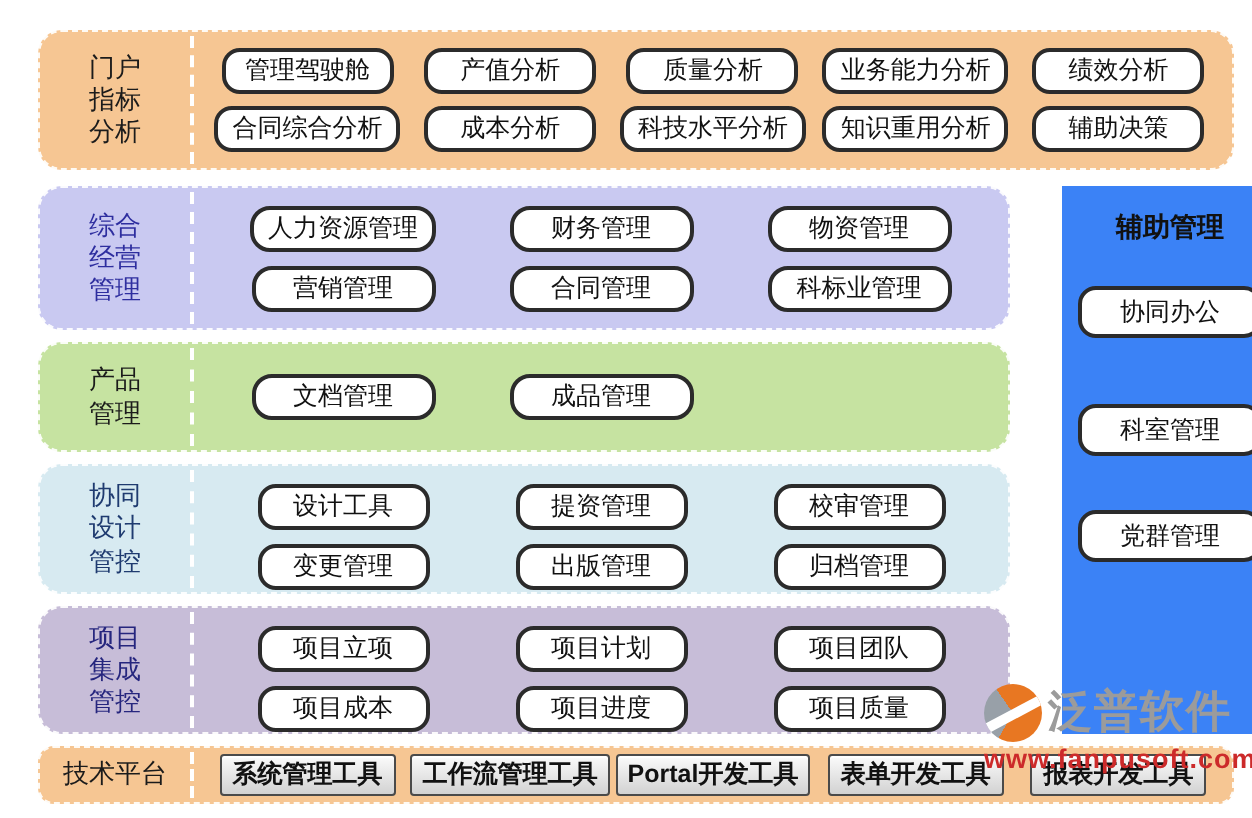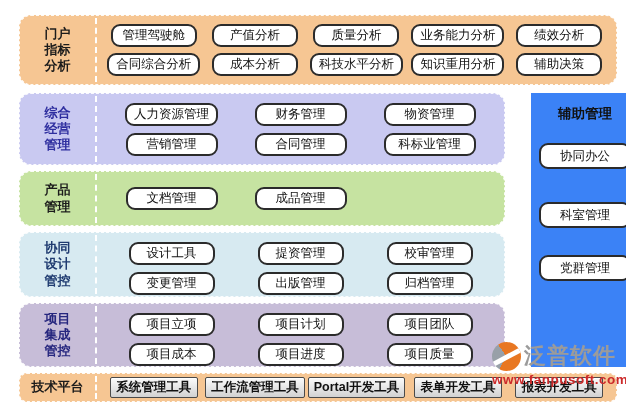--- a/index.html
+++ b/index.html
@@ -6,38 +6,38 @@
   *{box-sizing:border-box;font-family:"Liberation Sans","DejaVu Sans",sans-serif;}
   #stage{position:relative;width:626px;height:409px;background:#ffffff;overflow:hidden;}
 
   .band{
     position:absolute;left:19px;display:flex;align-items:stretch;
     border-radius:12px;border:1px dashed rgba(255,255,255,.9);
   }
   .band-label{
     width:75px;flex:0 0 75px;display:flex;flex-direction:column;
     align-items:center;justify-content:center;
-    font-weight:700;font-size:13px;line-height:1.25;color:#1b1b1b;
+    font-weight:400;font-size:13px;line-height:1.25;color:#1b1b1b;
   }
   .band-divider{
     flex:0 0 0px;border-left:2px dashed #ffffff;margin:2px 0;
   }
   .band-buttons{
     flex:1 1 auto;display:grid;align-items:center;justify-items:center;
   }
   .cols-5{grid-template-columns:repeat(5,1fr);}
   .cols-3{grid-template-columns:repeat(3,1fr);}
 
   .pill{
     background:#ffffff;border:2px solid #2b2b2b;border-radius:9px;
     min-width:86px;height:23px;padding:0 7px;
     display:flex;align-items:center;justify-content:center;
     font-size:12.5px;color:#111;cursor:pointer;white-space:nowrap;
   }
-  .pill.wide{min-width:92px;}
+  .pill.wide{min-width:92px;border-radius:10px;}
 
   .tool{
     background:linear-gradient(#fbfbfb,#d2d2d2);
     border:1px solid #4a4a4a;border-radius:2px;
     min-width:88px;height:21px;padding:0 5px;
     display:flex;align-items:center;justify-content:center;
     font-size:12.5px;font-weight:600;color:#111;cursor:pointer;white-space:nowrap;
     box-shadow:inset 0 1px 0 #ffffff;
   }
 

